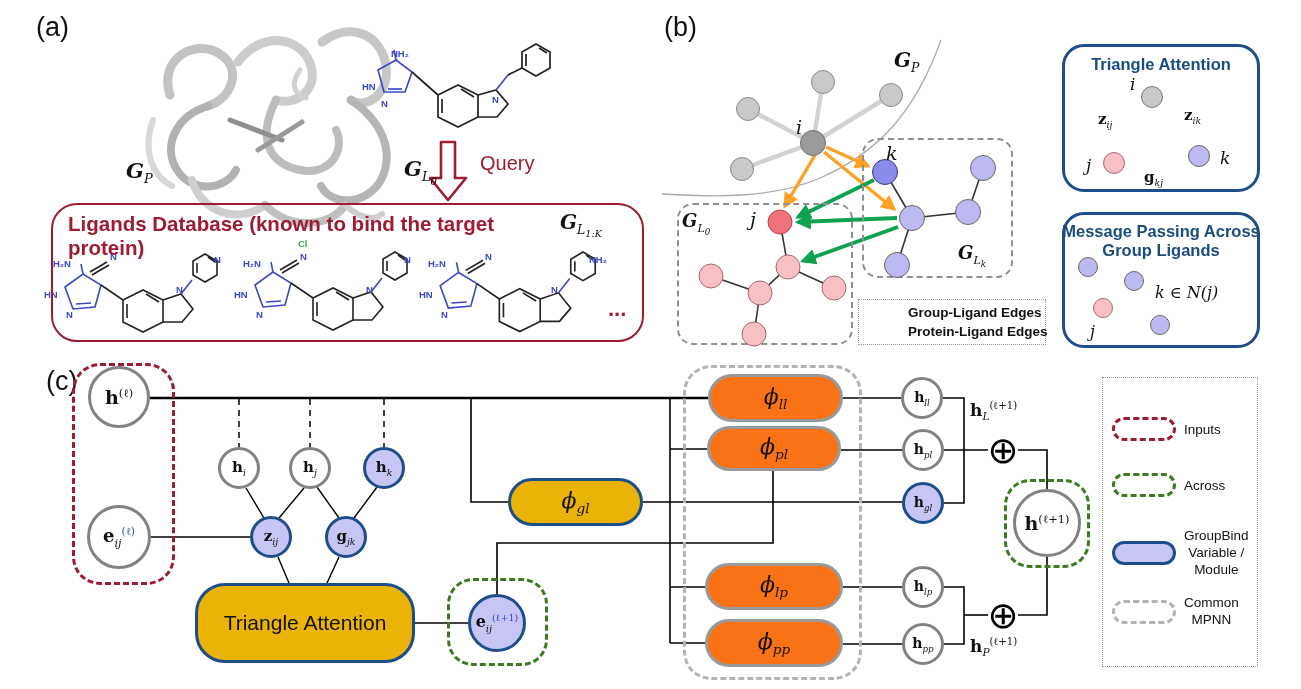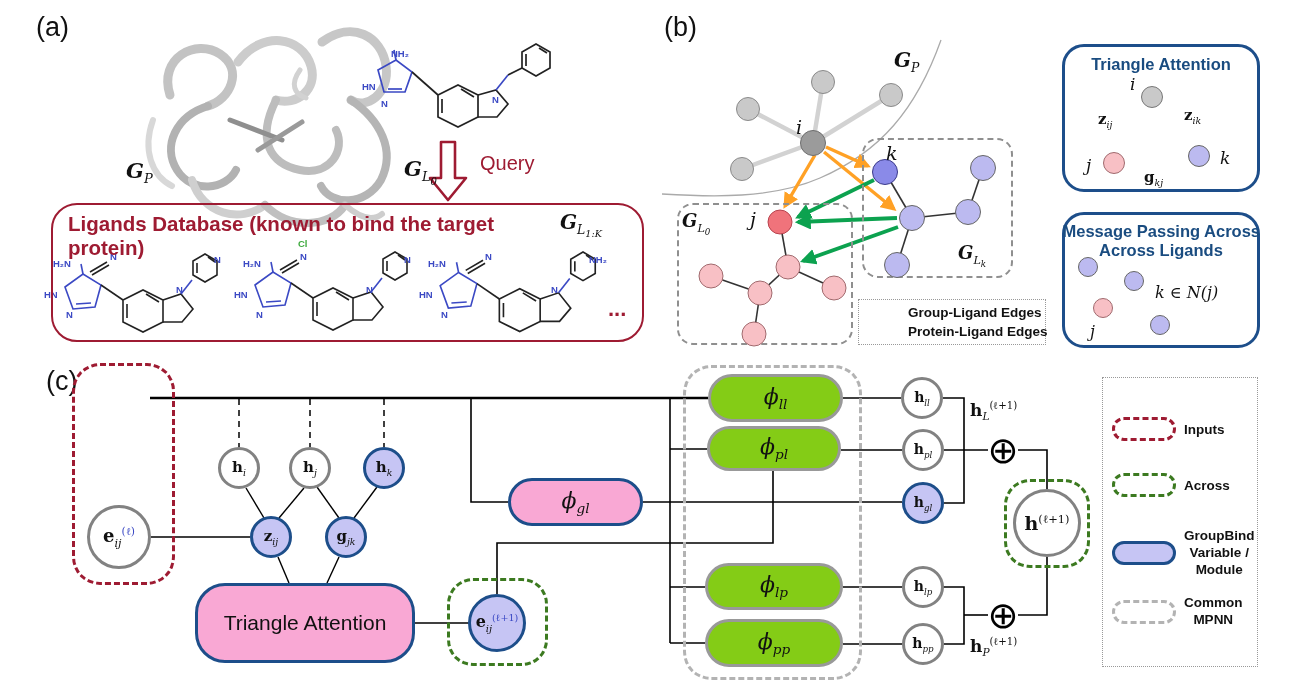--- a/index.html
+++ b/index.html
@@ -18,35 +18,35 @@
   .math sup{font-size:0.60em;font-weight:normal;}
   .math sup.bluesup{color:#3b49c4;}
   .it-serif{font-family:"DejaVu Serif",serif;font-style:italic;}
   
   .crc{position:absolute;border-radius:50%;box-sizing:border-box;display:flex;align-items:center;
        justify-content:center;transform:translate(-50%,-50%);background:#fff;border:3px solid #828282;}
   .crc.purple{background:#c6c5f4;border-color:#1d4e8a;}
   
   .dot{position:absolute;border-radius:50%;box-sizing:border-box;transform:translate(-50%,-50%);}
   
-  .pill{position:absolute;box-sizing:border-box;border-radius:26px;border:3px solid #999;background:#84cc16;
+  .pill{position:absolute;box-sizing:border-box;border-radius:26px;border:3px solid #999;background:#f97316;
         display:flex;align-items:center;justify-content:center;font-size:22px;}
-  .pill.purple{background:#f9a8d4;border-color:#1d4e8a;}
+  .pill.purple{background:#eab308;border-color:#1d4e8a;}
   
   .frame{position:absolute;box-sizing:border-box;}
   .navybox{border:3px solid #1d4e8a;border-radius:22px;background:#fff;}
   .reddash{border:3.5px dashed #9e1b32;border-radius:28px;}
   .greendash{border:3.5px dashed #3c7a20;border-radius:26px;}
   .greydash{border:3px dashed #b3b3b3;border-radius:28px;}
   .greydash-sm{border:2px dashed #8f8f8f;border-radius:16px;}
   .dotted{border:1.5px dotted #999;}
   .dkredbox{border:2.5px solid #9e1b32;border-radius:26px;}
   .oplus{position:absolute;transform:translate(-50%,-50%);font-family:"DejaVu Sans",sans-serif;
          font-size:37px;line-height:1;color:#000;}
-  .blegend-item{display:flex;align-items:center;gap:8px;font-weight:bold;font-size:13.5px;color:#111;}
+  .blegend-item{display:flex;align-items:center;gap:8px;font-weight:normal;font-size:13.5px;color:#111;}
   .lpill{width:64px;height:24px;border-radius:13px;box-sizing:border-box;}
   .atom{font-family:"Liberation Sans",sans-serif;font-size:9.5px;font-weight:bold;}
   .ta-title{color:#1a4c80;font-weight:bold;font-size:16.5px;text-align:center;}
 </style>
 </head>
 <body>
 
 <div class="canvas">
 
   <svg class="layer" viewBox="0 0 1301 689">
@@ -273,32 +273,35 @@
   <div class="dot" style="left:1114px;top:163px;width:22px;height:22px;background:#f8c0c5;border:1.5px solid #a06a6e;"></div>
   <div class="dot" style="left:1199px;top:156px;width:22px;height:22px;background:#bcbaf0;border:1.5px solid #666;"></div>
   <div class="abs it-serif" style="left:1130px;top:74px;font-size:17px;">i</div>
   <div class="abs it-serif" style="left:1086px;top:155px;font-size:17px;">j</div>
   <div class="abs it-serif" style="left:1220px;top:148px;font-size:17px;">k</div>
   <div class="abs math" style="left:1098px;top:110px;font-size:15px;"><span class="mbase">z</span><sub>ij</sub></div>
   <div class="abs math" style="left:1184px;top:106px;font-size:15px;"><span class="mbase">z</span><sub>ik</sub></div>
   <div class="abs math" style="left:1144px;top:168px;font-size:15px;"><span class="mbase">g</span><sub>kj</sub></div>
 
   <div class="frame navybox" style="left:1062px;top:212px;width:198px;height:136px;"></div>
-  <div class="abs ta-title" style="left:1062px;top:222px;width:198px;text-align:right;">Message Passing Across</div>
-  <div class="abs ta-title" style="left:1062px;top:241px;width:198px;">Across Ligands</div>
+  <div class="abs ta-title" style="left:1062px;top:222px;width:198px;">Message Passing Across</div>
+  <div class="abs ta-title" style="left:1062px;top:241px;width:198px;">Group Ligands</div>
   <div class="dot" style="left:1088px;top:267px;width:20px;height:20px;background:#bcbaf0;border:1.5px solid #666;"></div>
   <div class="dot" style="left:1134px;top:281px;width:20px;height:20px;background:#bcbaf0;border:1.5px solid #666;"></div>
   <div class="dot" style="left:1160px;top:325px;width:20px;height:20px;background:#bcbaf0;border:1.5px solid #666;"></div>
   <div class="dot" style="left:1103px;top:308px;width:20px;height:20px;background:#f8c0c5;border:1.5px solid #a06a6e;"></div>
   <div class="abs it-serif" style="left:1155px;top:283px;font-size:16px;text-align:center;">k ∈ N(j)</div>
   <div class="abs it-serif" style="left:1090px;top:322px;font-size:16px;">j</div>
 
   <div class="panel-label" style="left:46px;top:366px;">(c)</div>
 
   <div class="frame reddash" style="left:72px;top:363px;width:103px;height:222px;"></div>
+  <div class="crc" style="left:119px;top:397px;width:62px;height:62px;font-size:19px;">
+      <span class="math"><span class="mbase">h</span><sup>(ℓ)</sup></span>
+    </div>
   <div class="crc" style="left:119px;top:537px;width:64px;height:64px;font-size:18px;">
       <span class="math"><span class="mbase">e</span><sub>ij</sub><sup class="bluesup">(ℓ)</sup></span>
     </div>
 
   <div class="crc" style="left:239px;top:468px;width:42px;height:42px;font-size:15px;">
       <span class="math"><span class="mbase">h</span><sub>i</sub></span>
     </div>
   <div class="crc" style="left:310px;top:468px;width:42px;height:42px;font-size:15px;">
       <span class="math"><span class="mbase">h</span><sub>j</sub></span>
     </div>

